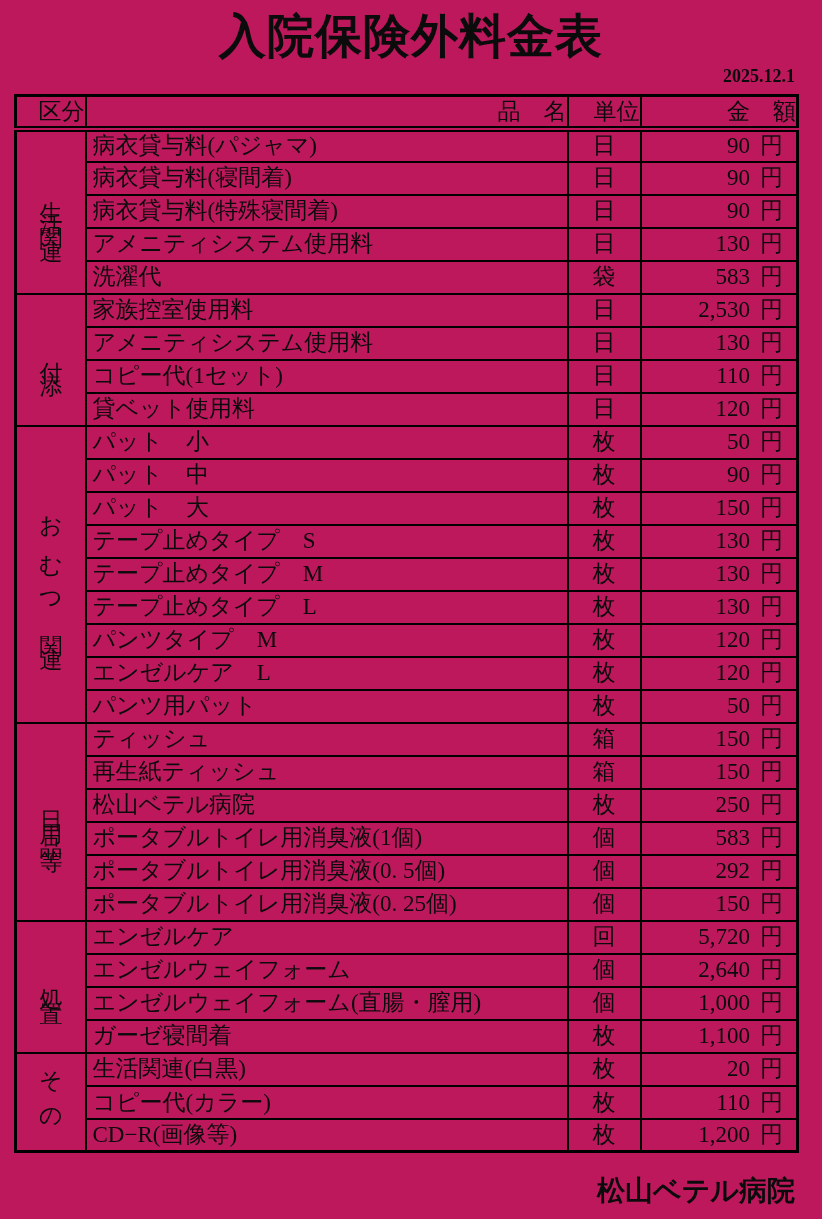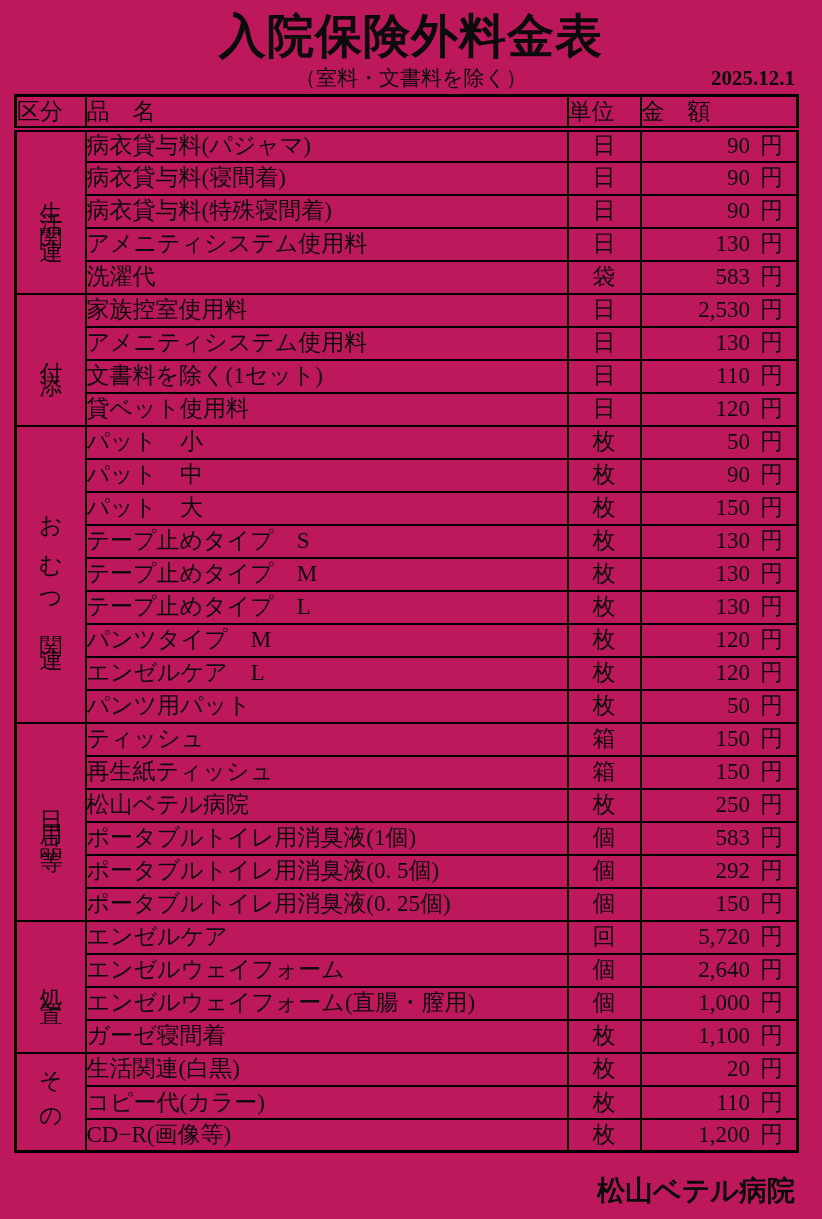--- a/index.html
+++ b/index.html
@@ -34,21 +34,21 @@
     left: 0;
     width: 100%;
     text-align: center;
     font-size: 21px;
     line-height: 1.2;
   }
   .date {
     position: absolute;
     top: 66px;
     right: 27px;
-    font-size: 21px;
+    font-size: 18px;
     font-weight: bold;
     line-height: 1.2;
   }
   table.fee {
     position: absolute;
     left: 14px;
     top: 94px;
     width: 782px;
     border-collapse: collapse;
     table-layout: fixed;
@@ -62,37 +62,38 @@
     border: 2px solid #000;
     font-size: 23px;
     font-weight: normal;
     height: 33px;
     padding: 0;
     line-height: 1.1;
     overflow: hidden;
     white-space: nowrap;
   }
   .fee thead th {
-    text-align: left;
+    text-align: right;
     vertical-align: middle;
     border-bottom: 6px double #000;
   }
   td.cat {
     text-align: center;
     vertical-align: middle;
   }
   .vtext {
     display: inline-block;
     writing-mode: vertical-rl;
     text-orientation: upright;
     letter-spacing: 13px;
     font-size: 23px;
   }
   td.item {
     text-align: left;
+    padding-left: 6px;
     vertical-align: middle;
   }
   td.unit {
     text-align: center;
     vertical-align: middle;
   }
   td.price { vertical-align: middle; }
   .price-wrap {
     display: flex;
     justify-content: flex-end;
@@ -107,21 +108,20 @@
     font-size: 28px;
     font-weight: bold;
   }
 </style>
 </head>
 <body>
 
 <div class="page">
 
   <div class="title">入院保険外料金表</div>
-  <div class="subtitle">（室料・文書料を除く）</div>
   <div class="date">2025.12.1</div>
 
   <table class="fee">
     <colgroup>
       <col class="c-cat">
         <col class="c-item">
         <col class="c-unit">
         <col class="c-price">
     </colgroup>
     <thead>
@@ -199,21 +199,21 @@
           <td class="item">アメニティシステム使用料</td>
           <td class="unit">日</td>
           <td class="price">
             <div class="price-wrap">
               <span class="amount">130</span>
               <span class="yen">円</span>
             </div>
           </td>
         </tr>
         <tr>
-          <td class="item">文書料を除く(1セット)</td>
+          <td class="item">コピー代(1セット)</td>
           <td class="unit">日</td>
           <td class="price">
             <div class="price-wrap">
               <span class="amount">110</span>
               <span class="yen">円</span>
             </div>
           </td>
         </tr>
         <tr>
           <td class="item">貸ベット使用料</td>

